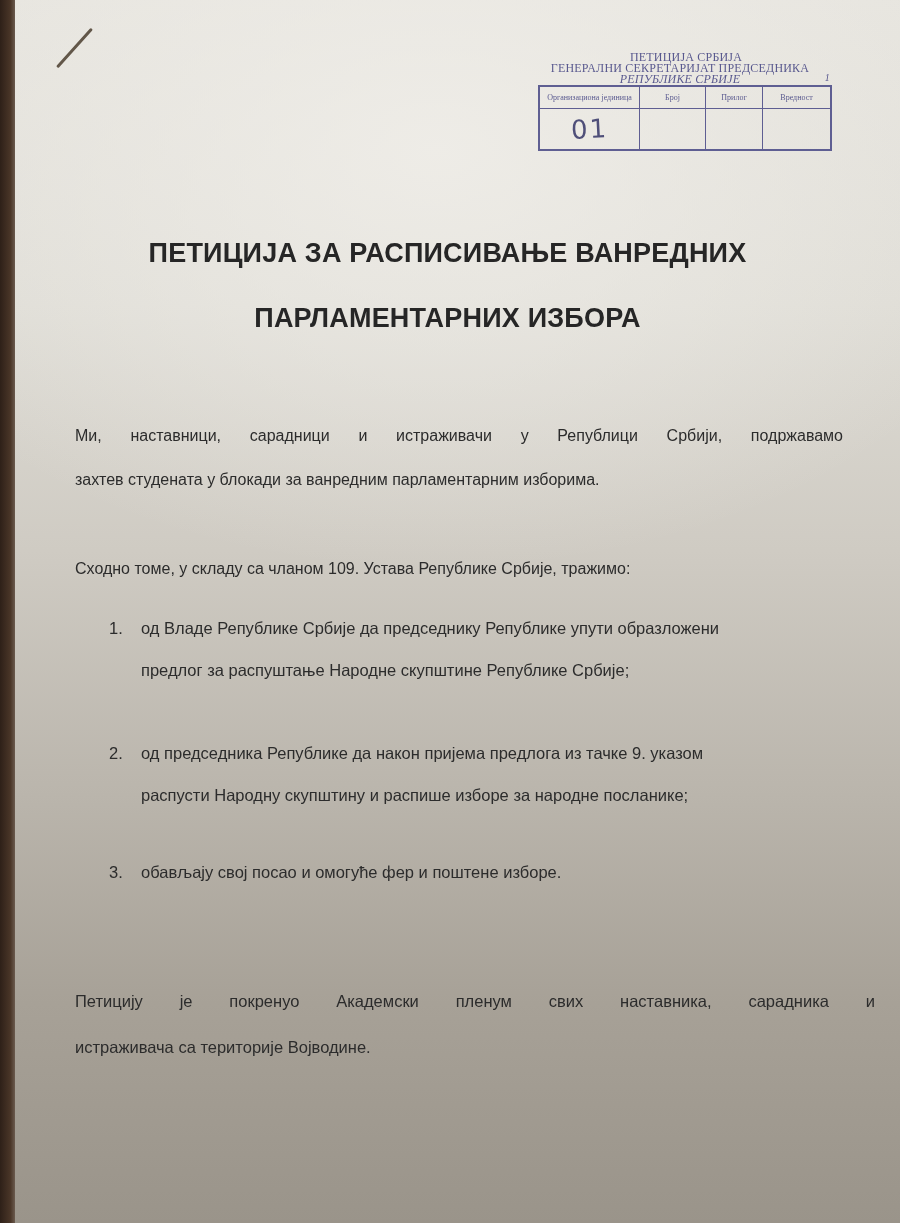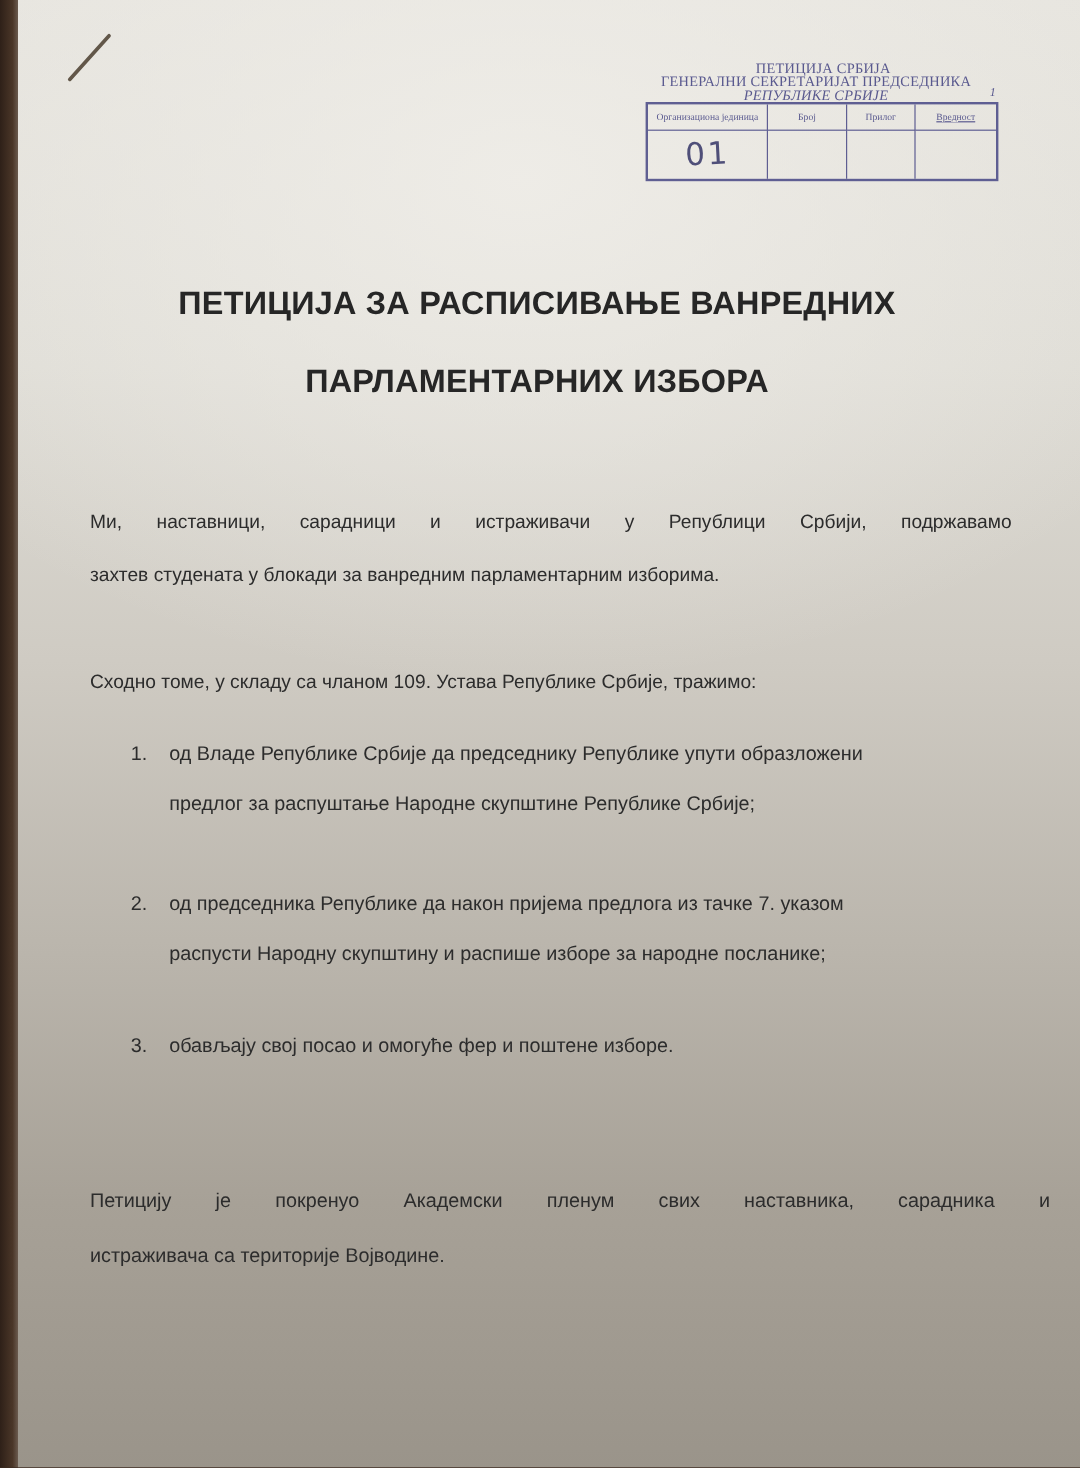--- a/index.html
+++ b/index.html
@@ -109,21 +109,21 @@
       border-bottom: 1.5px solid #50508a;
       font-size: 8px;
       line-height: 8px;
       text-align: center;
       display: flex;
       align-items: center;
       justify-content: center;
       padding: 0 2px;
       box-sizing: border-box;
     }
-    .stamp-cell:nth-child(4n) { border-right: none; text-decoration: underline; }
+    .stamp-cell:nth-child(4n) { border-right: none; }
     .stamp-cell.head { height: 22px; }
     .stamp-cell.val { height: 40px; border-bottom: none; }
     .stamp-cell .hand {
       font-family: "DejaVu Sans", sans-serif;
       font-size: 26px;
       color: #3f3f6e;
       letter-spacing: 2px;
       transform: rotate(-3deg);
     }
     
@@ -235,21 +235,21 @@
   <div class="para demand-line">Сходно томе, у складу са чланом 109. Устава Републике Србије, тражимо:</div>
 
   <div class="list-item item1">
     <span class="num">1.</span>
     <span class="txt">од Владе Републике Србије да председнику Републике упути образложени</span>
     <span class="txt">предлог за распуштање Народне скупштине Републике Србије;</span>
   </div>
 
   <div class="list-item item2">
     <span class="num">2.</span>
-    <span class="txt">од председника Републике да након пријема предлога из тачке 7. указом</span>
+    <span class="txt">од председника Републике да након пријема предлога из тачке 9. указом</span>
     <span class="txt">распусти Народну скупштину и распише изборе за народне посланике;</span>
   </div>
 
   <div class="list-item item3">
     <span class="num">3.</span>
     <span class="txt">обављају свој посао и омогуће фер и поштене изборе.</span>
   </div>
 
   <div class="para closing">
     <span class="l1">Петицију је покренуо Академски пленум свих наставника, сарадника и</span>

